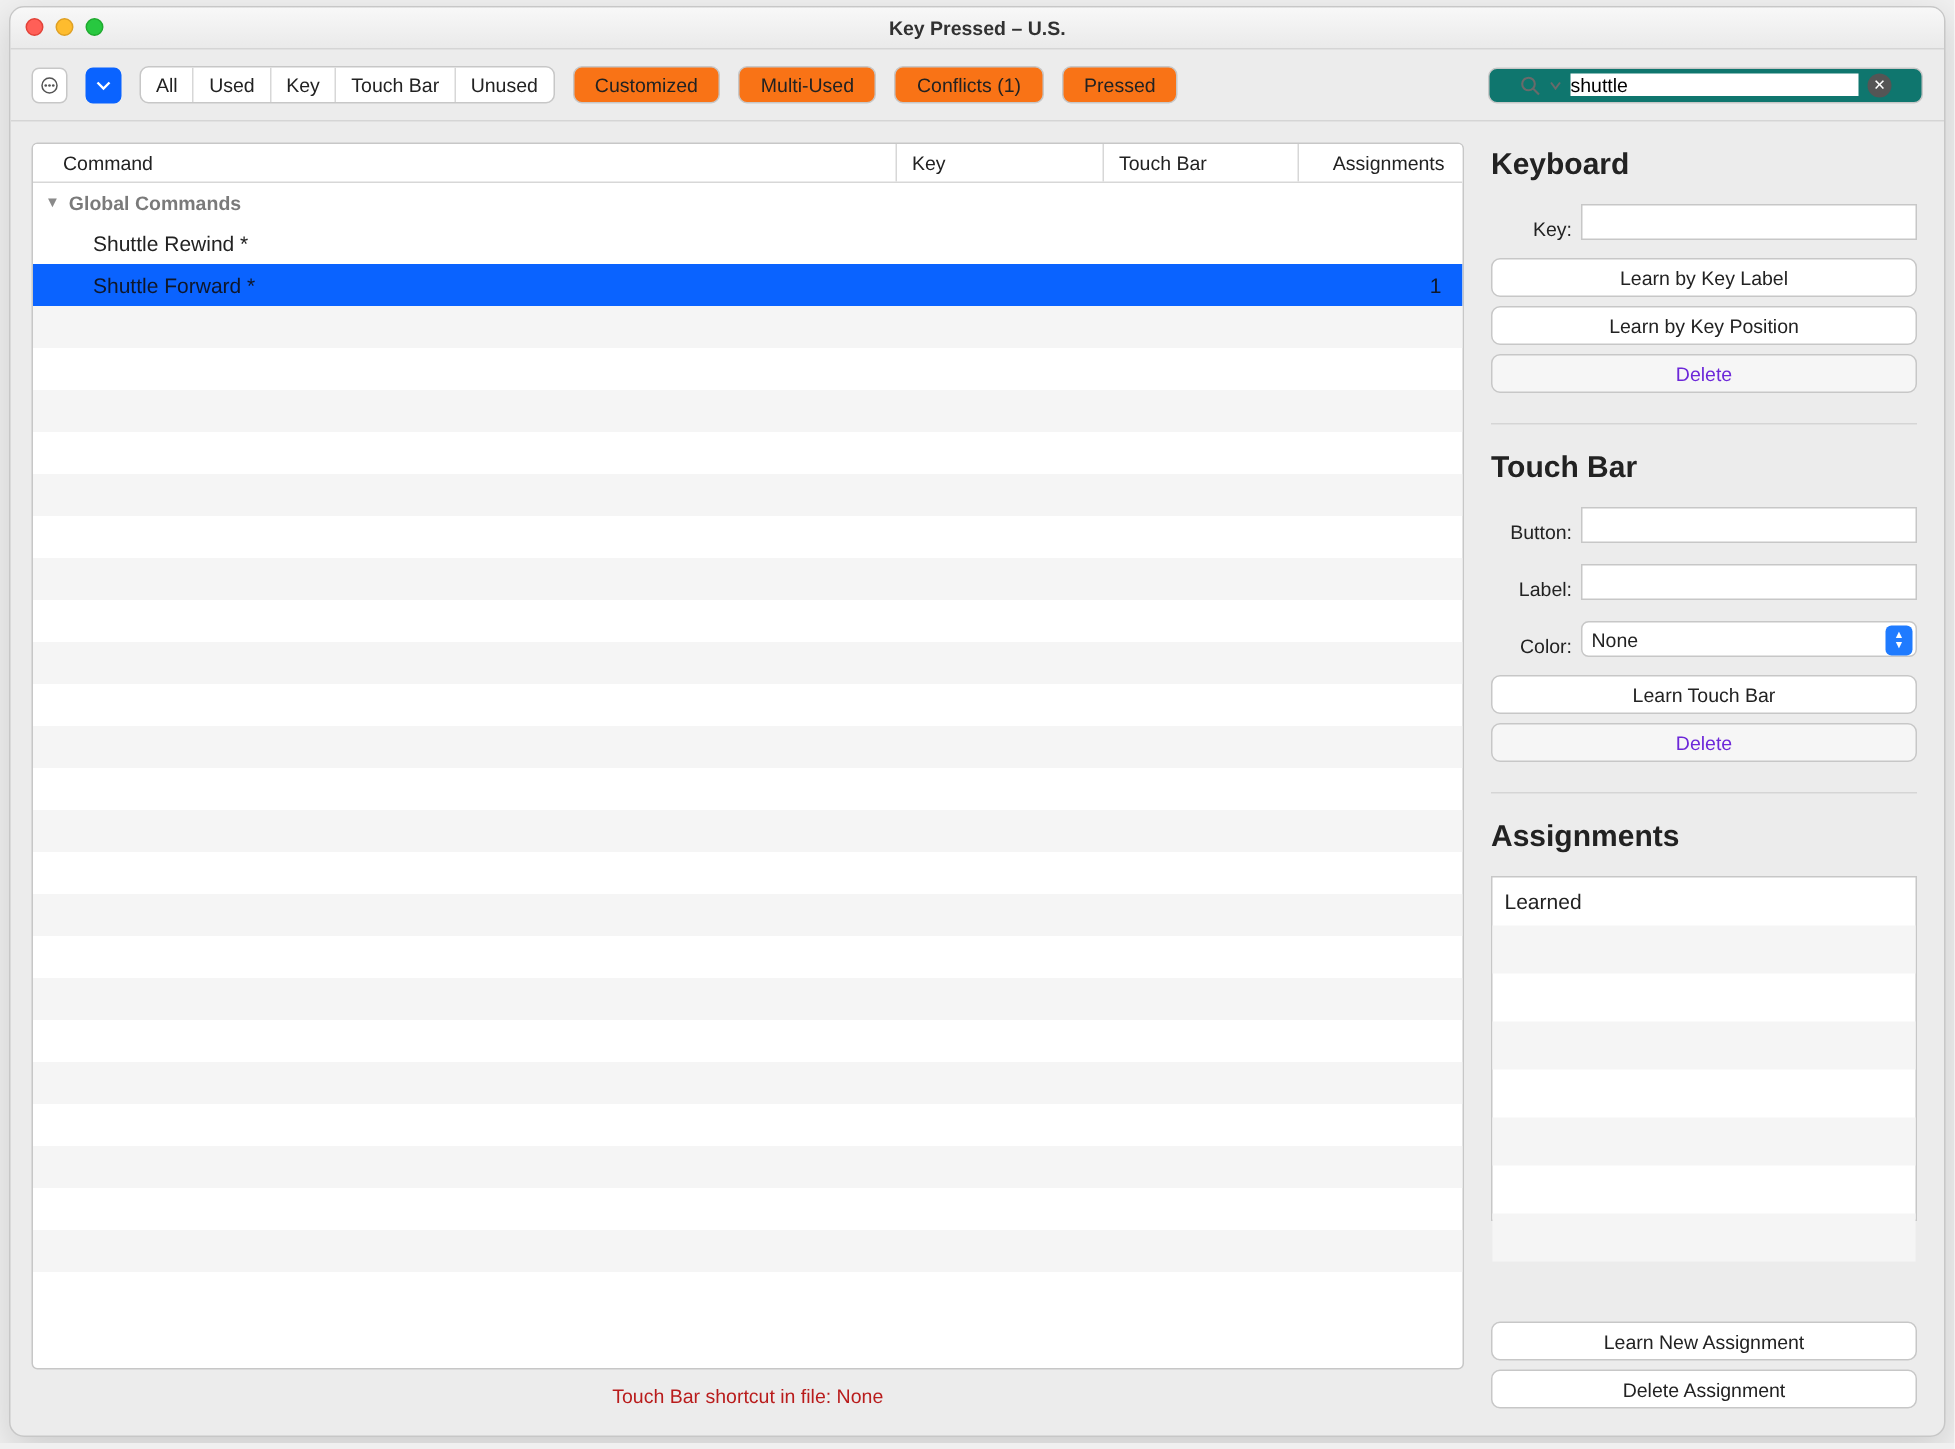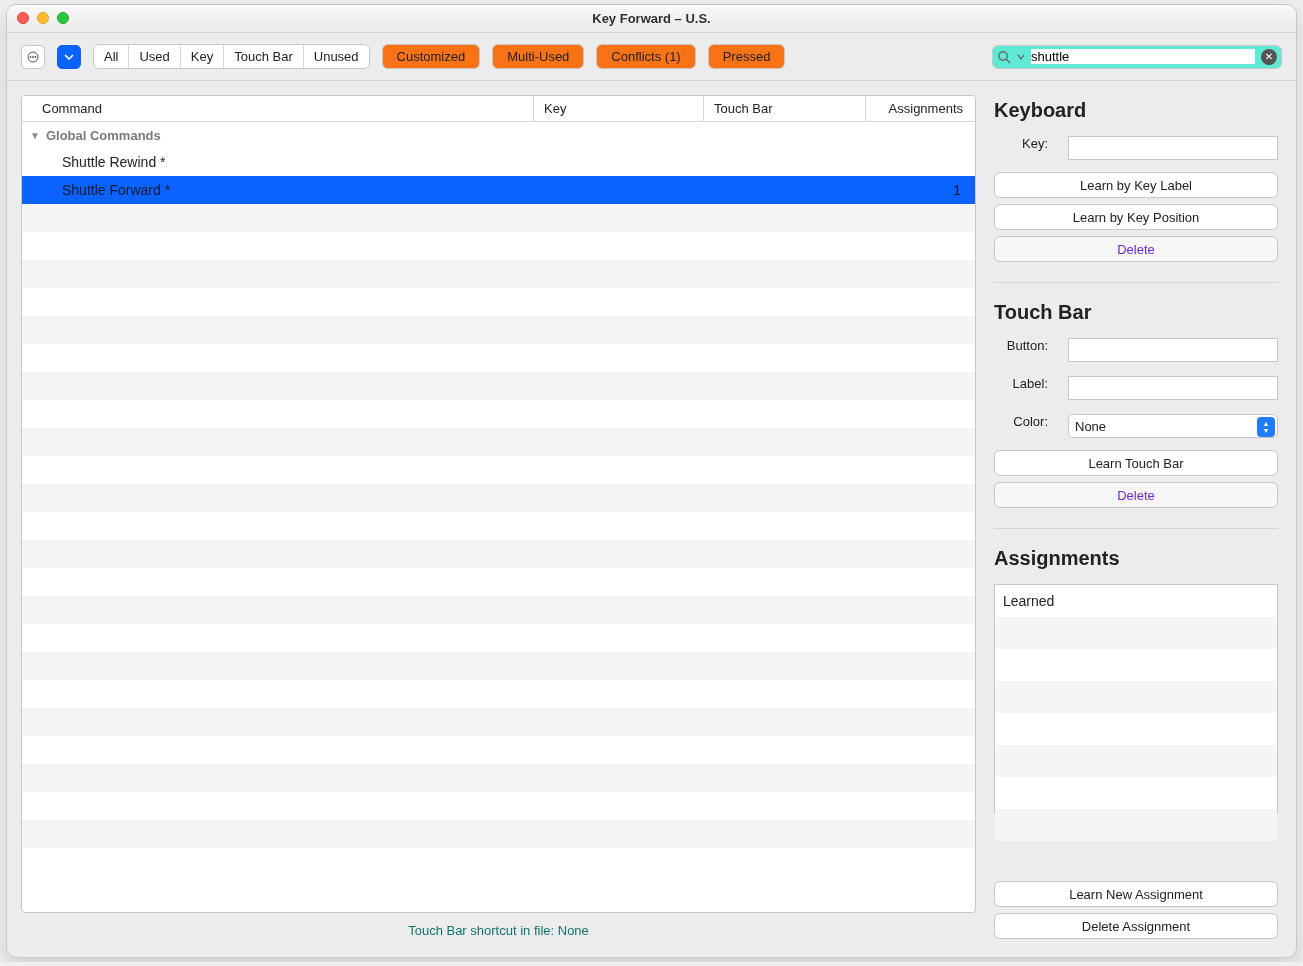--- a/index.html
+++ b/index.html
@@ -62,43 +62,43 @@
   .seg-group { display:flex; background:#fff; border:1px solid #c7c7c7; border-radius:6px; overflow:hidden;}
   .seg-group .seg { padding: 4px 10px; font-size:13px; border-left:1px solid #d7d7d7; }
   .seg-group .seg:first-child{border-left:none;}
   .pill-btn {
     background:#f97316; border:1px solid #c7c7c7; border-radius:6px;
     padding: 4px 14px; font-size:13px;
   }
   .spacer { flex:1; }
   .search {
     width: 290px; height:24px;
-    background:#5eead4; border:1px solid #c7c7c7; border-radius:6px;
-    display:flex; align-items:center; padding:0 4px; gap:6px;
+    background:#0f766e; border:1px solid #c7c7c7; border-radius:6px;
+    display:flex; align-items:center; padding:0 20px; gap:6px;
   }
   .search input { flex:1; border:none; outline:none; font-size:13px; }
   .clearx { width:16px;height:16px;border-radius:50%;background:#555;color:#fff;display:flex;align-items:center;justify-content:center;font-size:10px;}
   .search svg{flex:none;}
 
   .main { flex:1; display:flex; gap:0; padding: 14px; }
   .left { flex:1; display:flex; flex-direction:column; }
   .table-wrap {
     flex:1;
     background:#fff;
     border:1px solid #c7c7c7;
     border-radius:4px;
     display:flex; flex-direction:column;
     overflow:hidden;
   }
   .thead {
     height: 26px;
     display:flex; align-items:center;
     background:#fff;
     border-bottom:1px solid #d7d7d7;
-    font-size:13px; color:#222;gap:32px;
+    font-size:13px; color:#222;
   }
   .th { padding:0 10px; border-left:1px solid #d7d7d7; height:100%; display:flex; align-items:center;}
   .th:first-child{border-left:none;}
   .th.cmd{flex:1; padding-left:20px;}
   .th.key{width:138px;}
   .th.touch{width:130px;}
   .th.assign{width:110px; justify-content:flex-end; padding-right:12px;}
 
   .group-row{
     height:26px; display:flex; align-items:center; gap:6px;
@@ -112,30 +112,30 @@
   .row .c-cmd{flex:1; padding-left:40px;}
   .row .c-key{width:138px;}
   .row .c-touch{width:130px;}
   .row .c-assign{width:110px; text-align:right; padding-right:14px;}
   .row.sel{ background:#0a63ff; color:#0f172a;}
   .stripes .stripe{height:28px;}
   .stripes .stripe:nth-child(odd){background:#f5f5f5;}
   .status{
     height:26px; margin-top:4px;
     display:flex; align-items:center; justify-content:center;
-    font-size:13px; color:#0f766e;
+    font-size:13px; color:#b91c1c;
   }
   .right{
     width:292px; margin-left:14px;
     background:#ececec;
     display:flex; flex-direction:column; gap:6px;
     padding:0 4px;
   }
   .sect-title{ font-weight:700; font-size:20px; margin-top:4px;}
-  .form-row{ display:flex; align-items:flex-start; gap:20px; margin-top:8px;}
+  .form-row{ display:flex; align-items:flex-end; gap:6px; margin-top:8px;}
   .form-row label{ width:54px; text-align:right; font-size:13px;}
   .field{
     flex:1; height:24px; background:#fff; border:1px solid #c7c7c7;
     border-radius:0;
   }
   .btn{
     height:26px; background:#fff; border:1px solid #c7c7c7; border-radius:6px;
     width:100%; font-size:13px; display:flex; align-items:center; justify-content:center;
   }
   .btn.disabled{ color:#6d28d9; background:#f6f6f6;}
@@ -161,21 +161,21 @@
 </head>
 <body>
 
 <div class="window">
   <div class="titlebar">
     <div class="traffic">
       <div class="dot red"></div>
       <div class="dot yellow"></div>
       <div class="dot green"></div>
     </div>
-    <div class="title">Key Forward – U.S.</div>
+    <div class="title">Key Pressed – U.S.</div>
   </div>
 
   <div class="toolbar">
     <div class="icon-btn">
       <svg width="14" height="12" viewBox="0 0 14 12">
         <circle cx="7" cy="6" r="5" fill="none" stroke="#555" stroke-width="1"></circle>
         <circle cx="4.5" cy="6" r="0.9" fill="#555"></circle>
           <circle cx="7" cy="6" r="0.9" fill="#555"></circle>
           <circle cx="9.5" cy="6" r="0.9" fill="#555"></circle>
       </svg>

